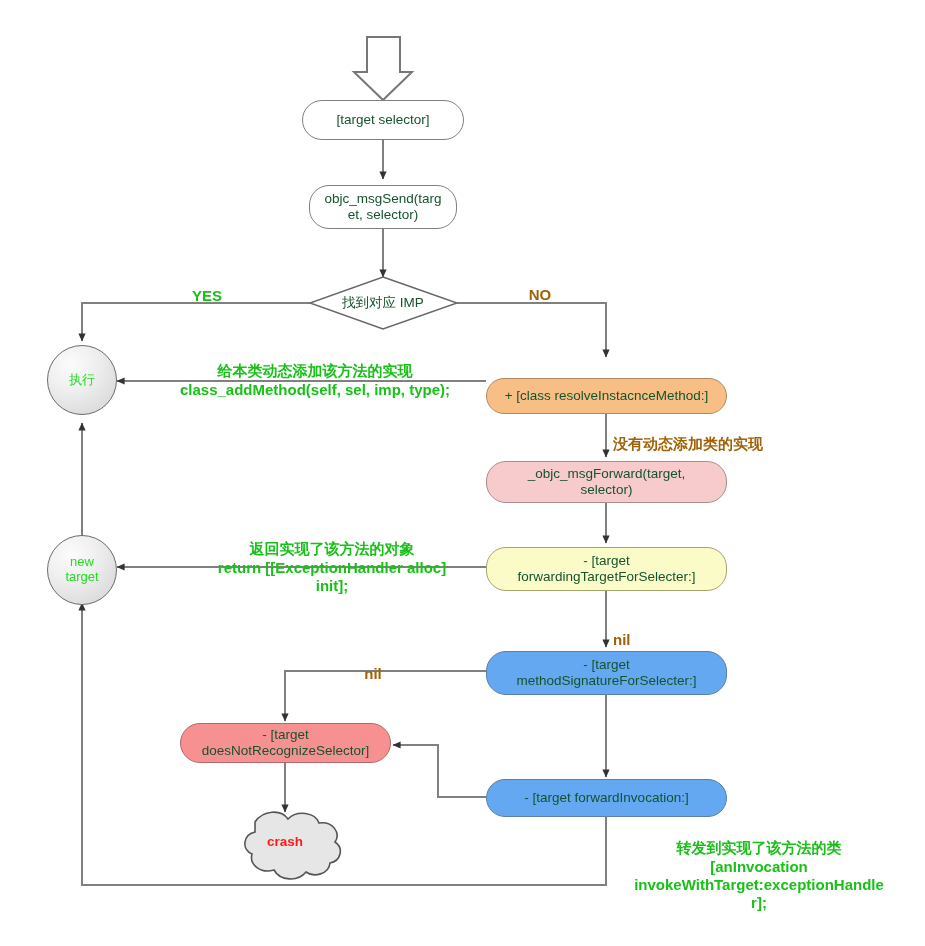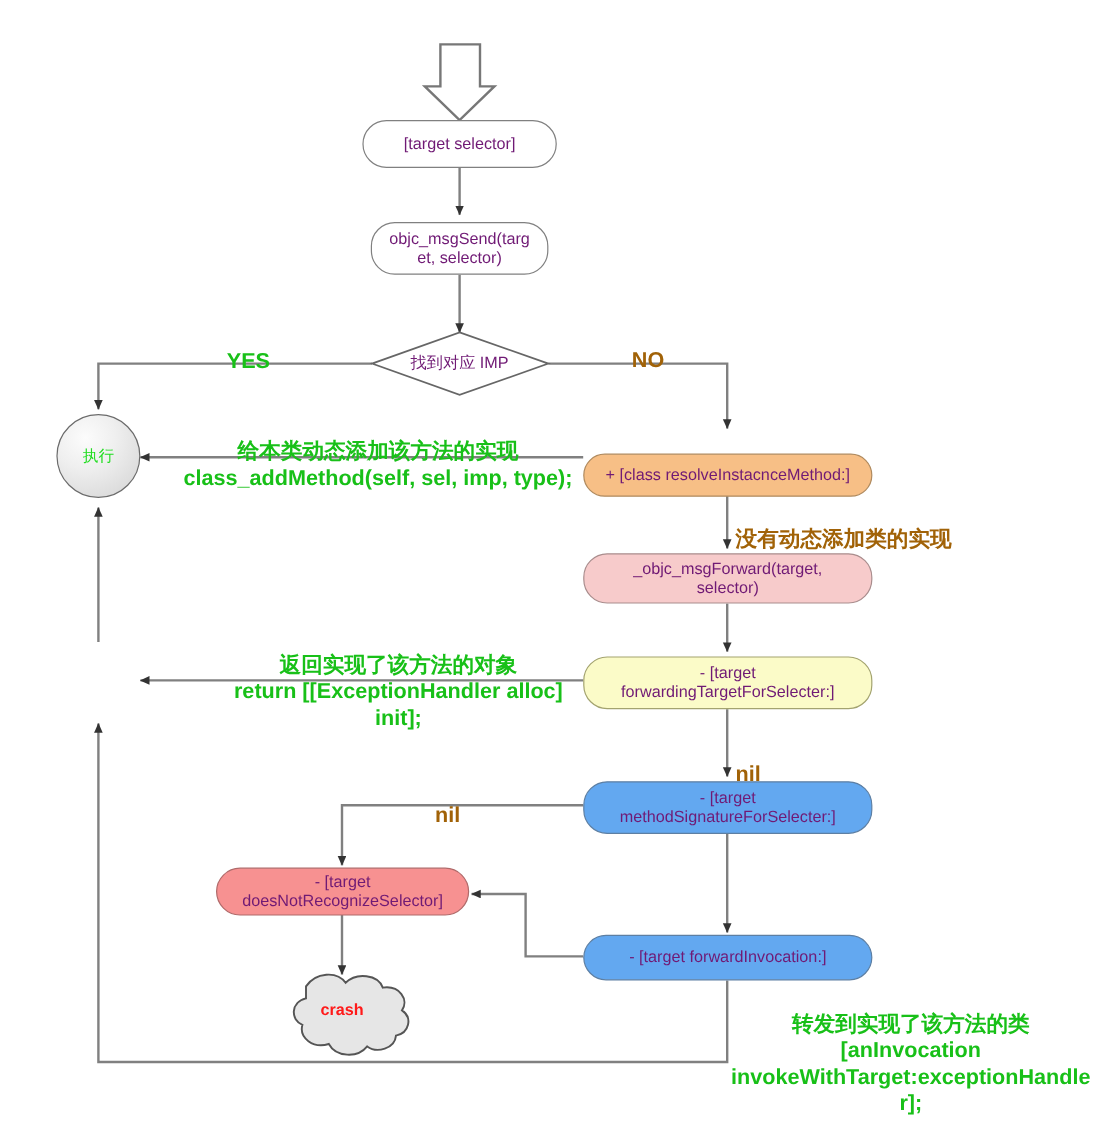--- a/index.html
+++ b/index.html
@@ -25,21 +25,21 @@
     height: 946px;
     pointer-events: none;
   }
   .node {
     position: absolute;
     box-sizing: border-box;
     display: flex;
     align-items: center;
     justify-content: center;
     text-align: center;
-    color: #701a75;
+    color: #14532d;
     line-height: 1.22;
     border-radius: 20px;
   }
   .boxnode {
     border: 1px solid #808080;
     font-size: 13.5px;
   }
   .box-plain   { background: #ffffff; border-color: #808080; }
   .box-orange  { background: #f7bf86; border-color: #b08a5e; }
   .box-pink    { background: #f7cbcb; border-color: #a98d8d; }
@@ -52,21 +52,21 @@
     border: 1px solid #6b6b6b;
     background: radial-gradient(circle at 34% 28%, #fcfcfc 0%, #efefef 38%, #d2d2d2 100%);
     color: #22dd22;
     font-weight: normal;
     font-size: 13px;
     line-height: 1.15;
   }
   .label {
     position: absolute;
     font-weight: bold;
-    font-size: 18px;
+    font-size: 15px;
     line-height: 1.22;
     text-align: center;
     white-space: pre-line;
   }
   .label-green { color: #18c018; }
   .label-red   { color: #a16207; }
   .cloud-label {
     position: absolute;
     color: #ff1a1a;
     font-weight: bold;
@@ -168,20 +168,24 @@
 
   <div class="node boxnode box-red" style="left:180px; top:723px; width:211px; height:40px; white-space:pre-line;">
     <span>- [target
 doesNotRecognizeSelector]</span>
   </div>
 
   <div class="node circle-node" style="left:47px; top:345px; width:70px; height:70px;">
     <span>执行</span>
   </div>
 
+  <div class="node circle-node" style="left:47px; top:535px; width:70px; height:70px; white-space:pre-line;">
+    <span>new
+target</span>
+  </div>
 
   <div class="cloud-label" style="left:235px; top:834px; width:100px;">
     <span>crash</span>
   </div>
 
   <div class="label label-green" style="left:170px; top:269px; width:74px;">
     <span>YES</span>
   </div>
 
   <div class="label label-red" style="left:503px; top:268px; width:74px;">

